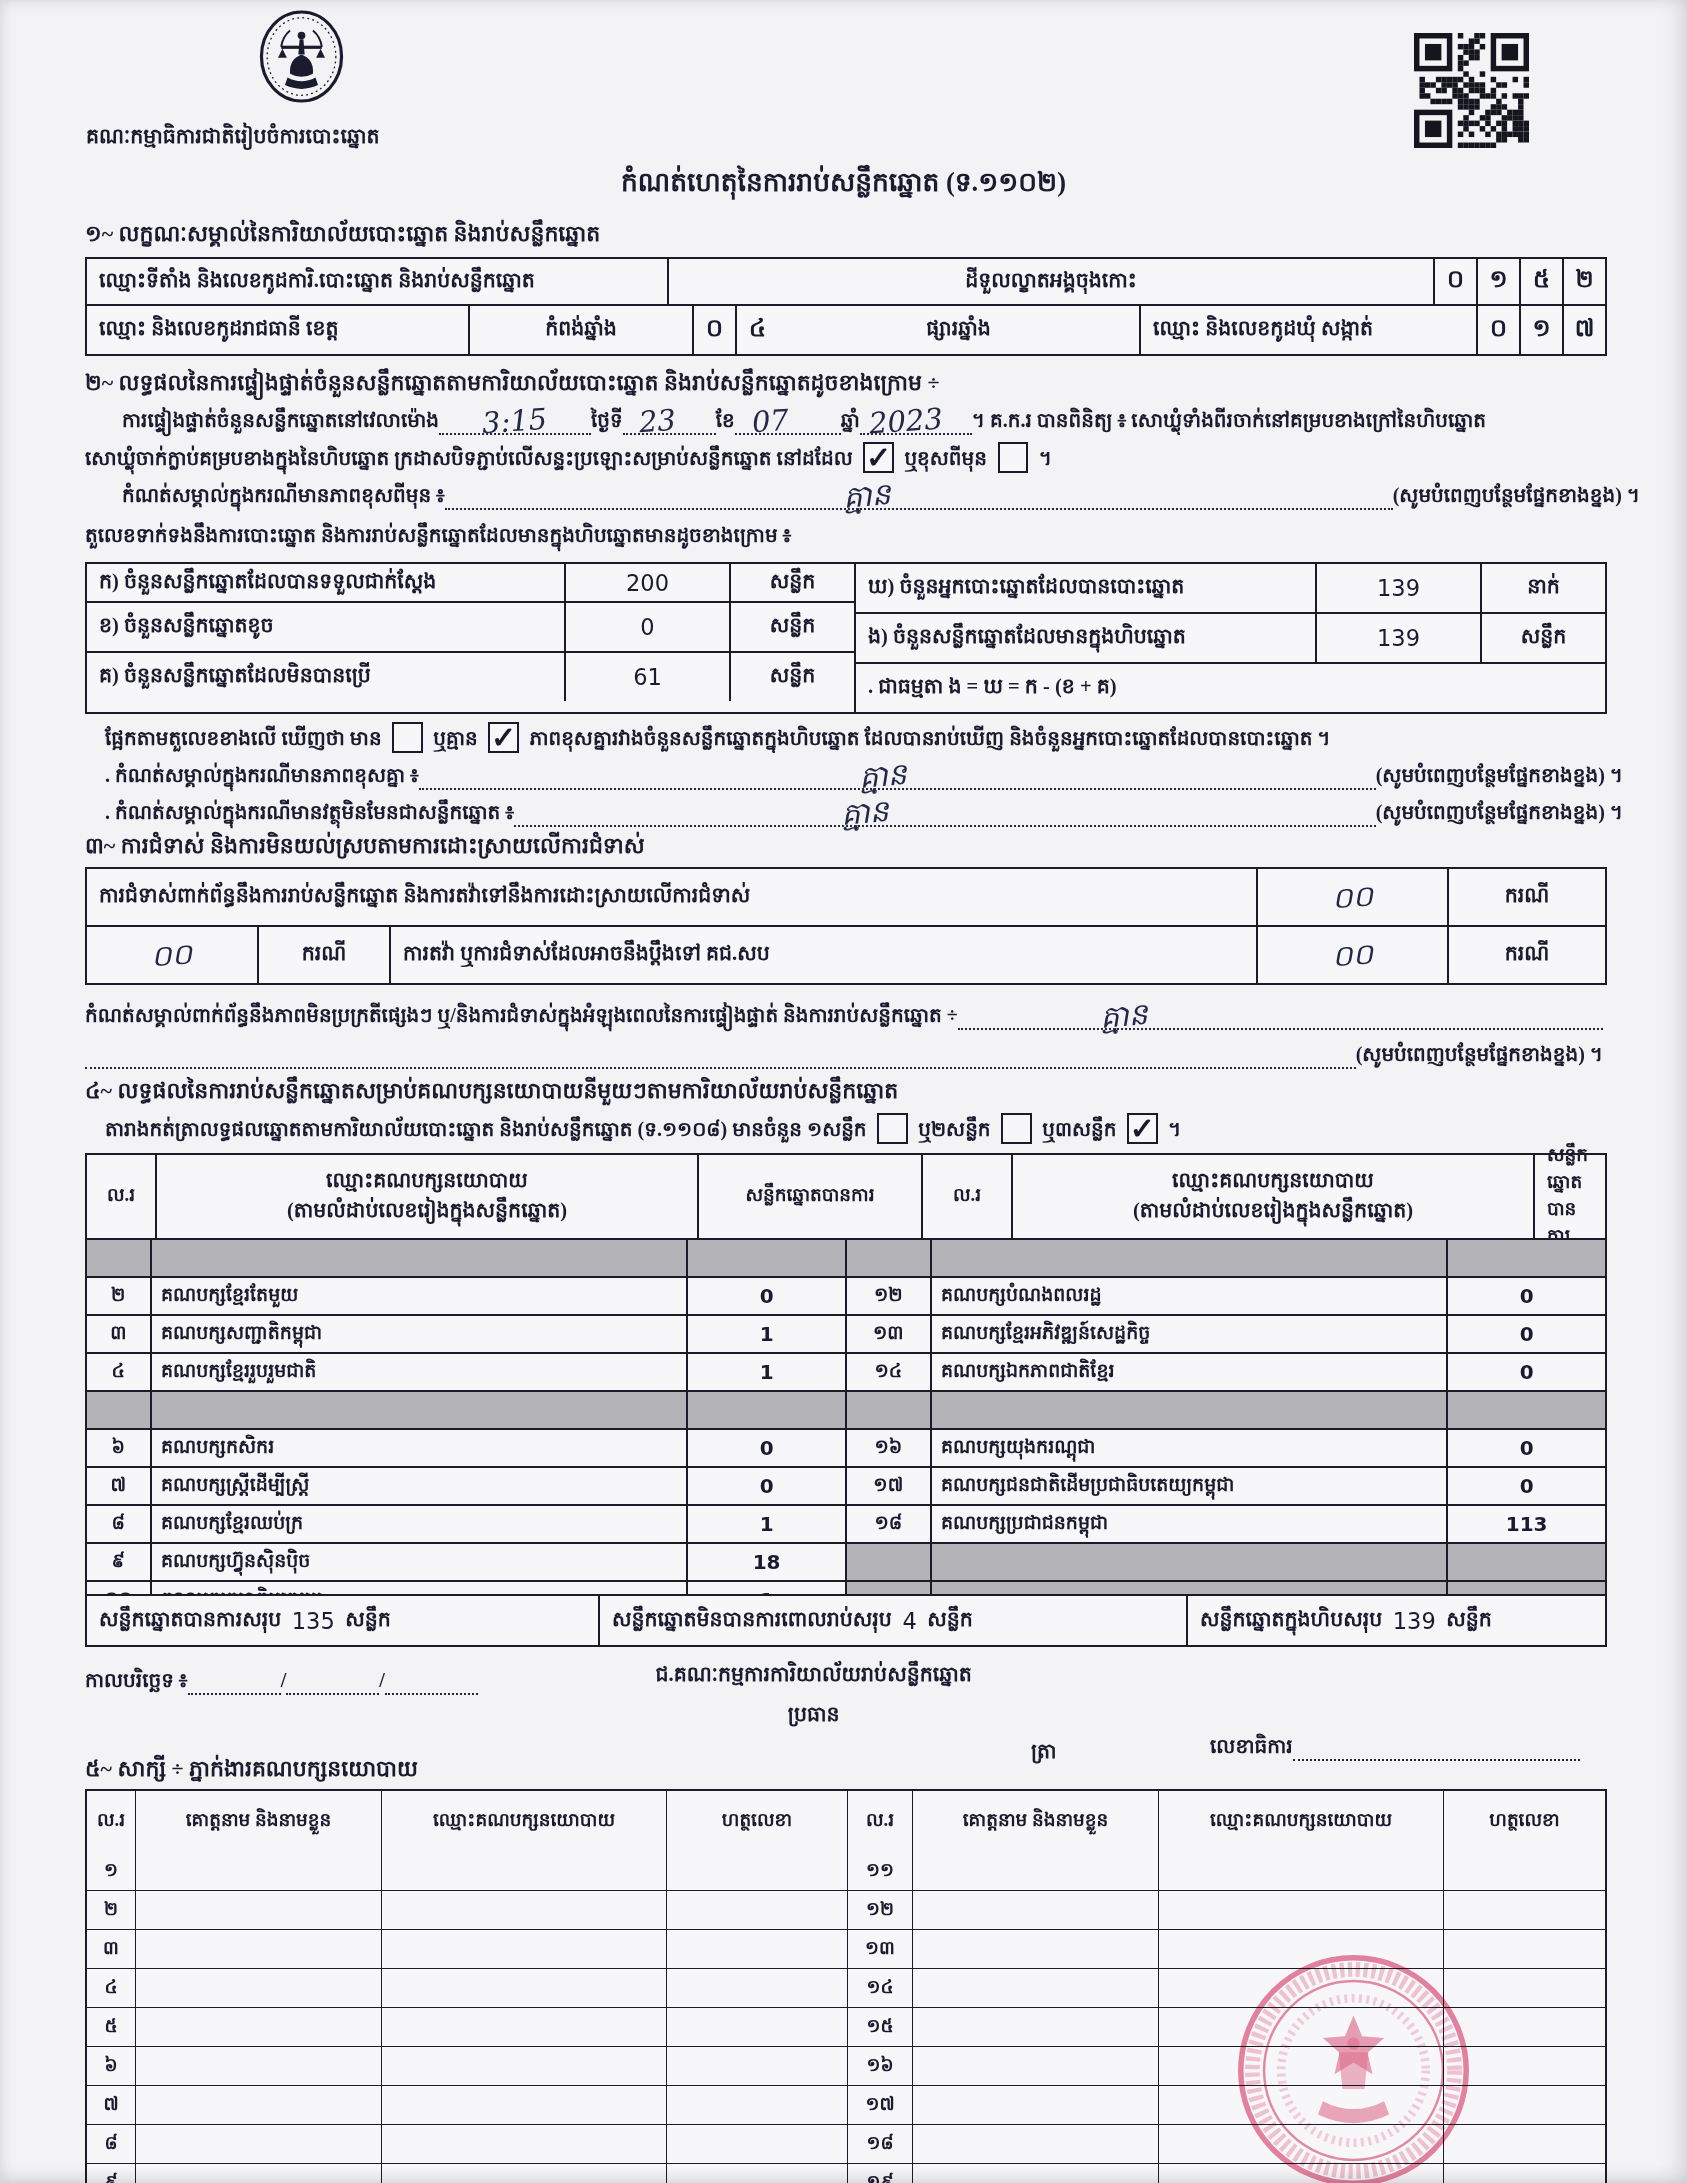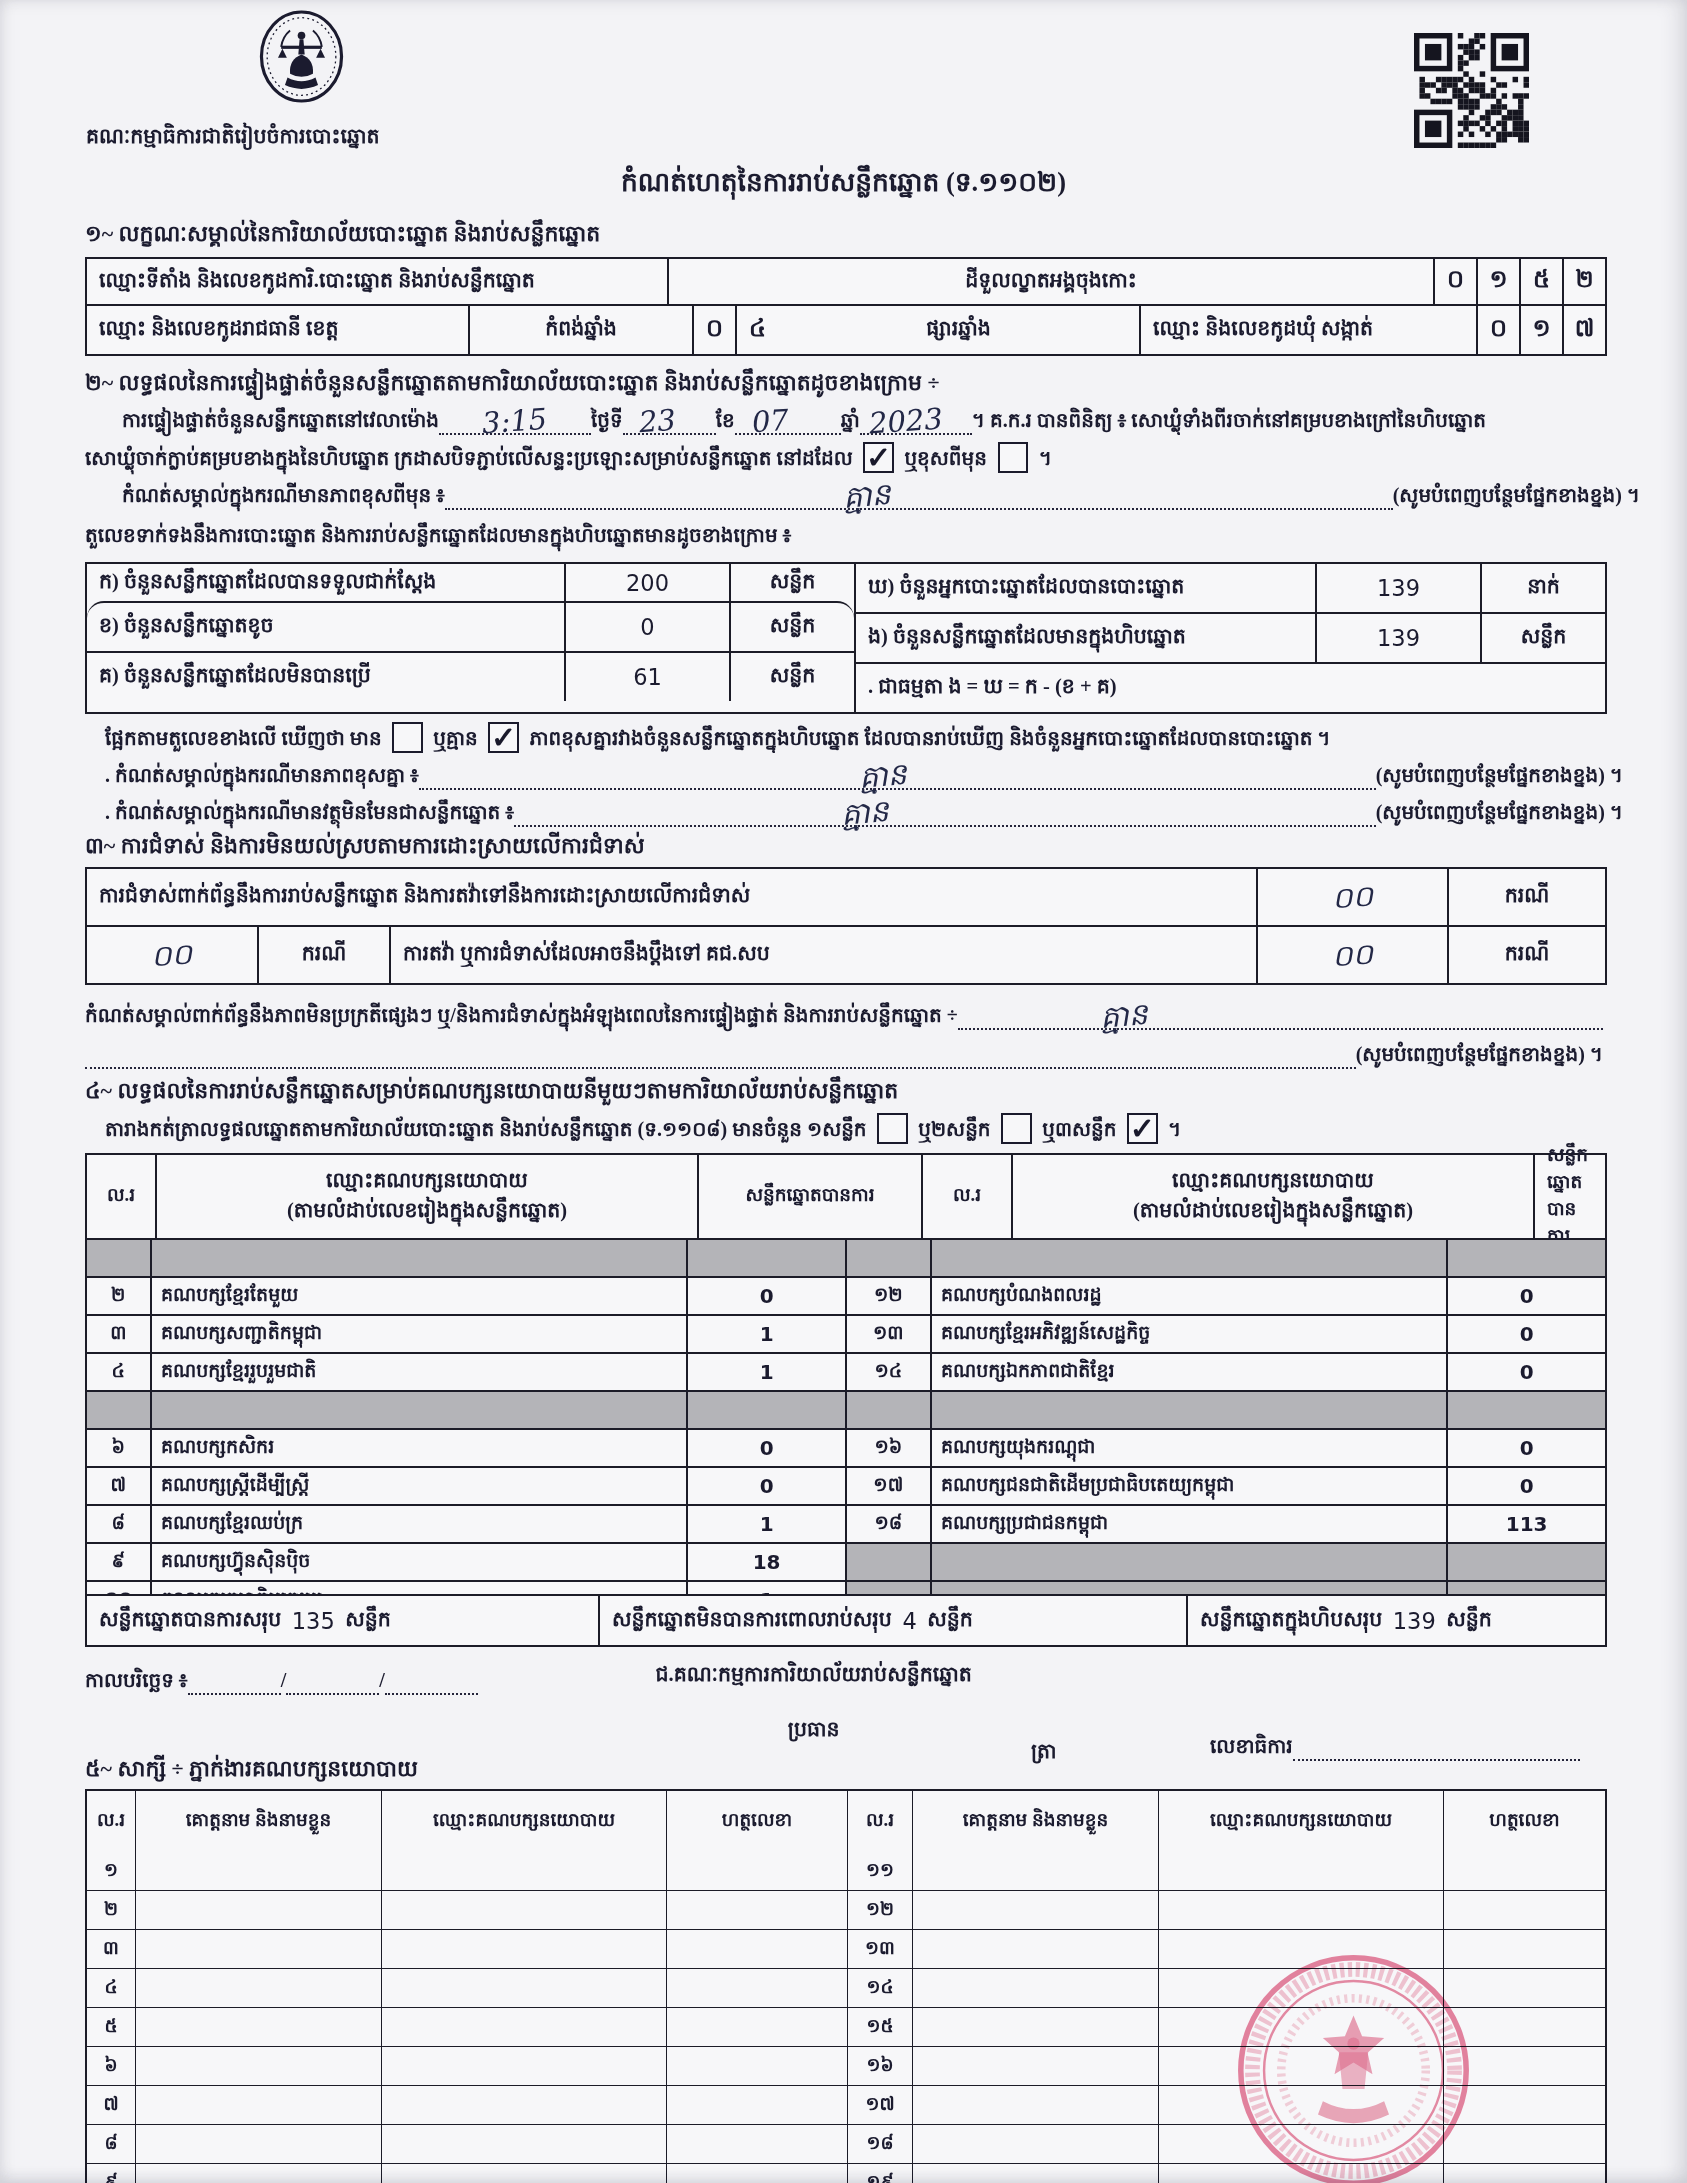--- a/index.html
+++ b/index.html
@@ -287,21 +287,21 @@
 
   <div class="abs pline" style="top:520px">តួលេខទាក់ទងនឹងការបោះឆ្នោត និងការរាប់សន្លឹកឆ្នោតដែលមានក្នុងហិបឆ្នោតមានដូចខាងក្រោម ៖</div>
 
   <div class="abs tbl" style="top:562px;display:flex">
     <div style="width:767px;border-right:2px solid #1c1c28" id="statsL">
         <div class="row" style="height: 37px;">
           <div class="c" style="flex:1">ក) ចំនួនសន្លឹកឆ្នោតដែលបានទទួលជាក់ស្តែង</div>
           <div class="c ctrv num" style="width:139px">200</div>
           <div class="c ctrv" style="width:99px">សន្លឹក</div>
         </div>
-        <div class="row" style="height: 48px; border-radius: 17px;">
+        <div class="row" style="height: 48px;">
           <div class="c" style="flex:1">ខ) ចំនួនសន្លឹកឆ្នោតខូច</div>
           <div class="c ctrv num" style="width:139px">0</div>
           <div class="c ctrv" style="width:99px">សន្លឹក</div>
         </div>
         <div class="row" style="height: 48px;">
           <div class="c" style="flex:1">គ) ចំនួនសន្លឹកឆ្នោតដែលមិនបានប្រើ</div>
           <div class="c ctrv num" style="width:139px">61</div>
           <div class="c ctrv" style="width:99px">សន្លឹក</div>
         </div>
       </div>
@@ -540,21 +540,21 @@
   <div class="abs" style="top:1661px;height:126px">
     <div class="pline" style="position:absolute;left:0;top:4px">
       <span>កាលបរិច្ឆេទ ៖</span>
       <span class="dotfill" style="width:93px"></span>
         <span>/</span>
       <span class="dotfill" style="width:93px"></span>
         <span>/</span>
       <span class="dotfill" style="width:93px"></span>
     </div>
     <div style="position:absolute;left:48%;top:0;transform:translateX(-50%);font-weight:bold;font-size:20.5px;white-space:nowrap">ជ.គណៈកម្មការការិយាល័យរាប់សន្លឹកឆ្នោត</div>
-    <div style="position:absolute;left:48%;top:55px;transform:translateX(-50%);font-weight:bold;font-size:20.5px">ប្រធាន</div>
+    <div style="position:absolute;left:48%;top:40px;transform:translateX(-50%);font-weight:bold;font-size:20.5px">ប្រធាន</div>
     <div style="position:absolute;left:946px;top:77px;font-weight:bold;font-size:20.5px">ត្រា</div>
     <div class="pline" style="position:absolute;left:1125px;top:70px;width:370px">
       <span>លេខាធិការ</span>
       <span class="dotfill" style="flex:1"></span>
     </div>
   </div>
 
   <div class="abs shead" style="top:1755px">៥~ សាក្សី ÷ ភ្នាក់ងារគណបក្សនយោបាយ</div>
 
   <div class="abs tbl" style="top:1789px">

